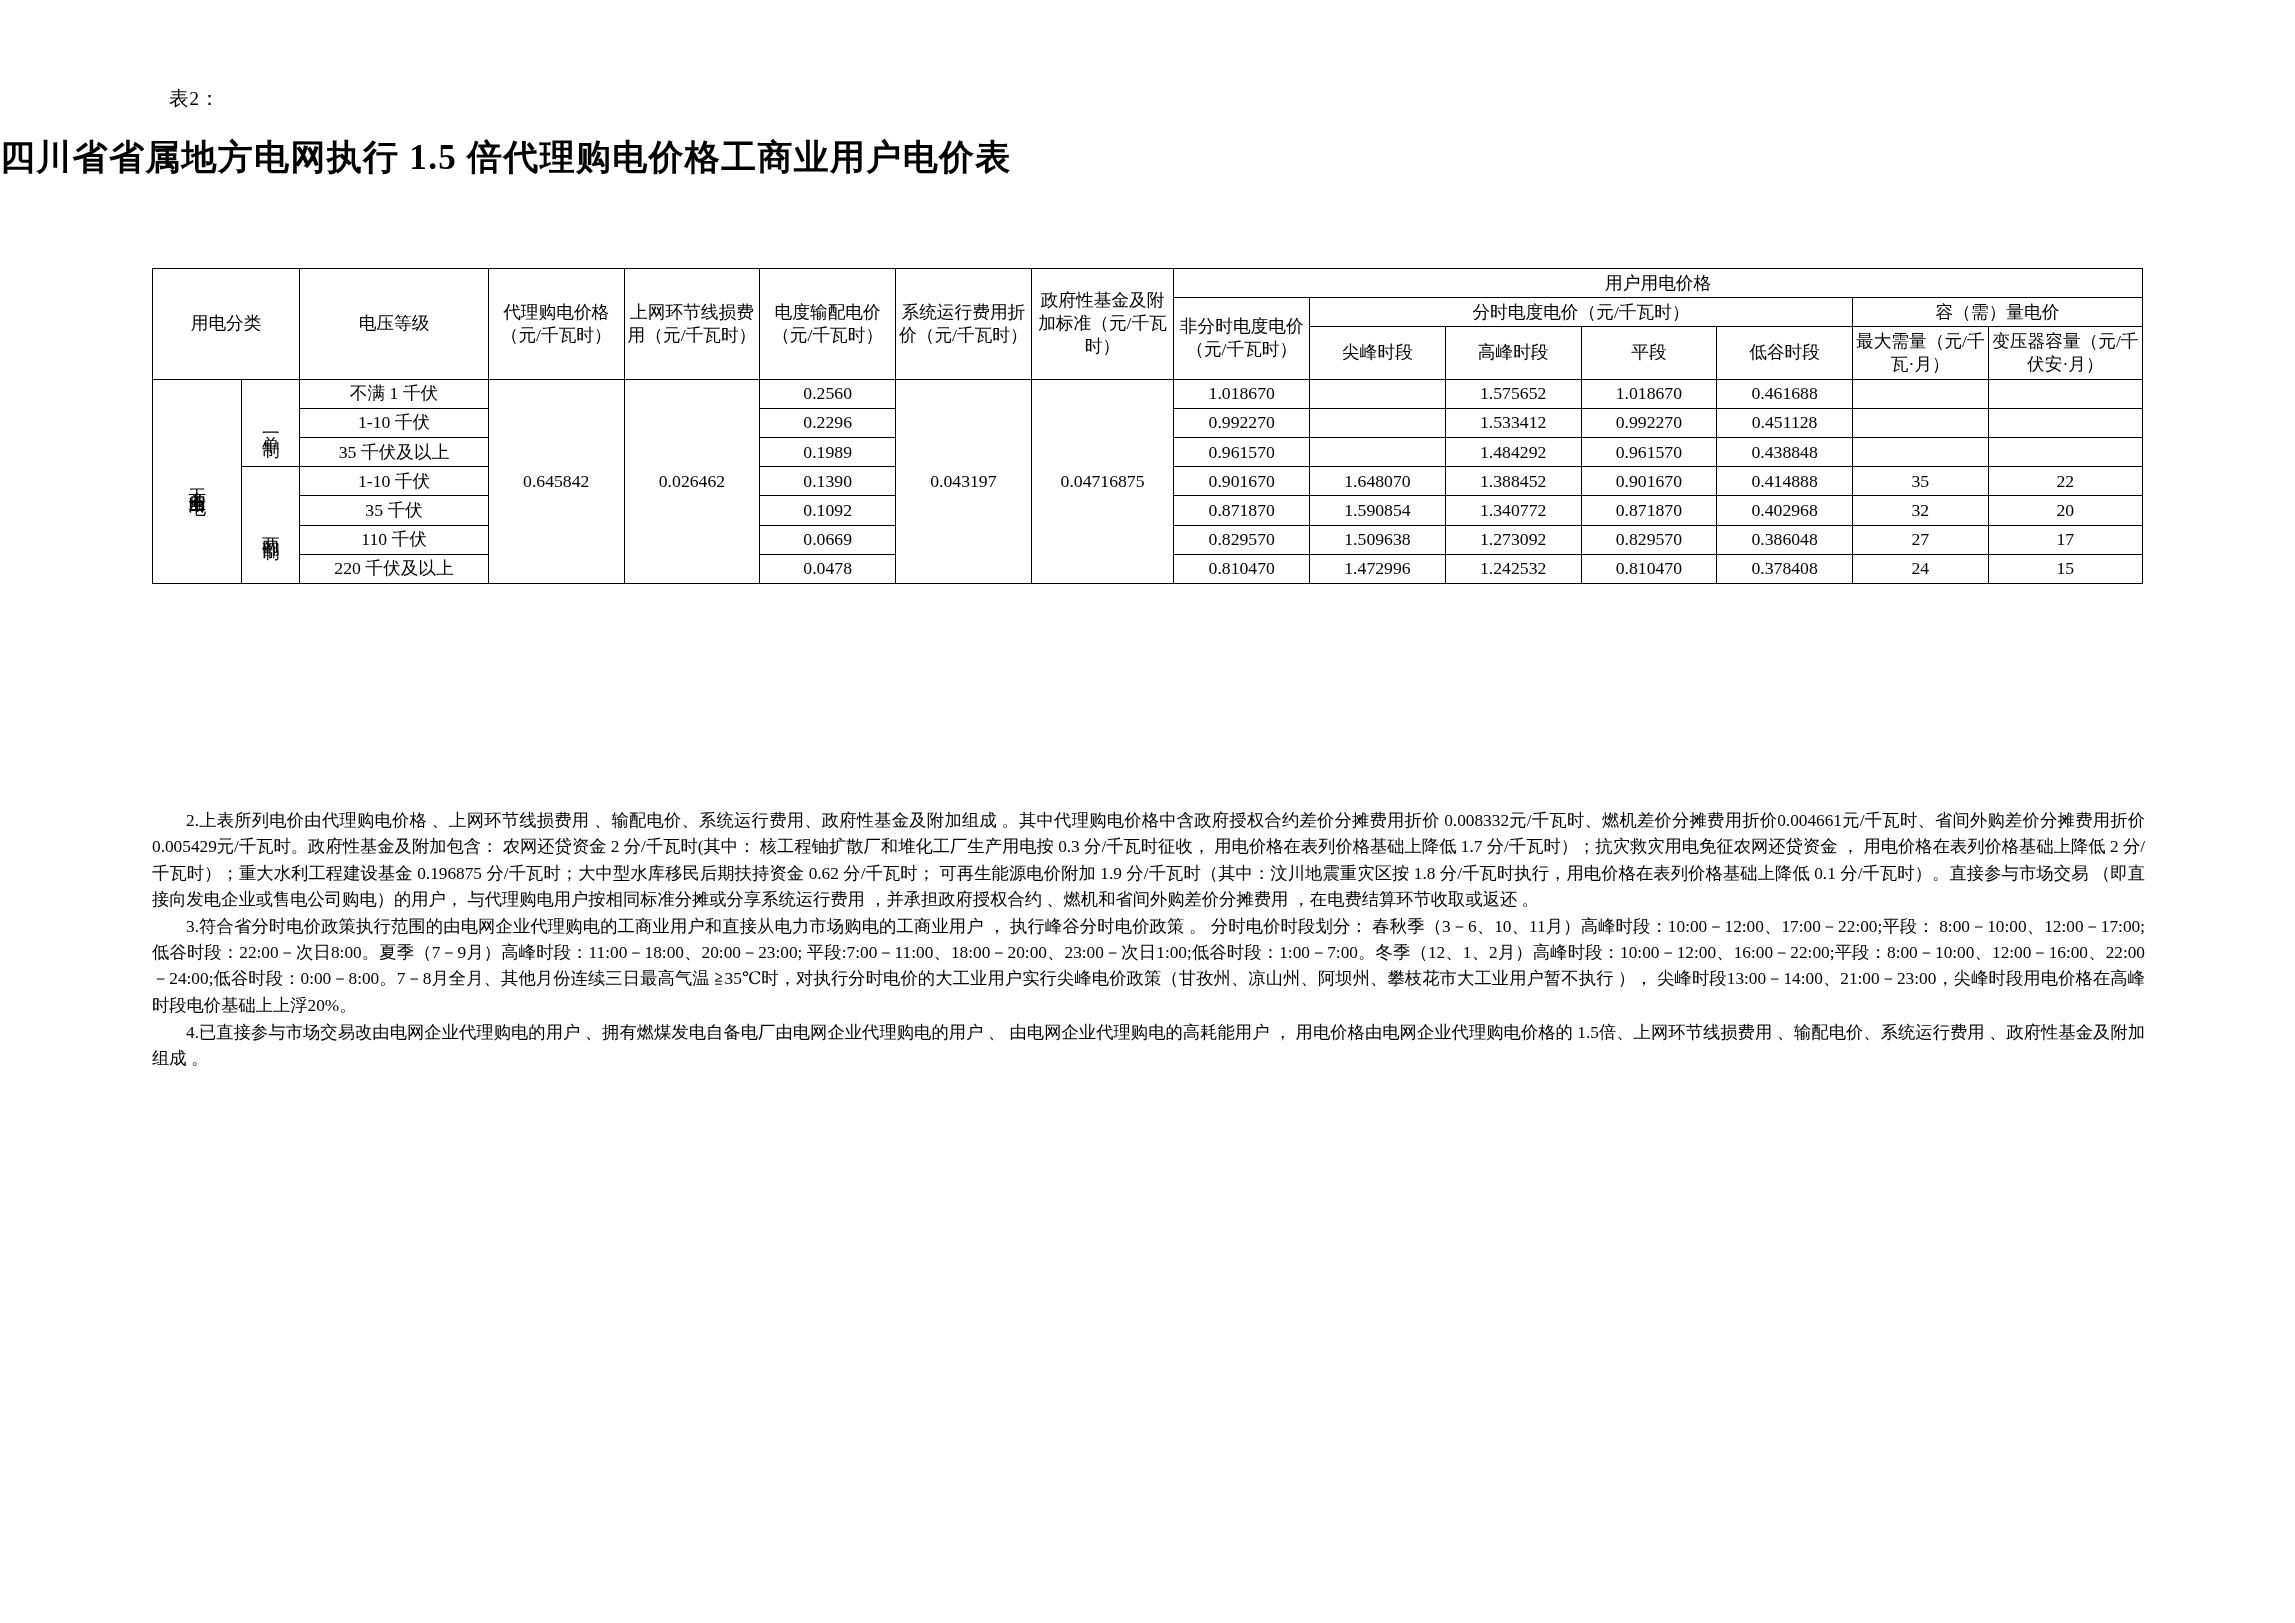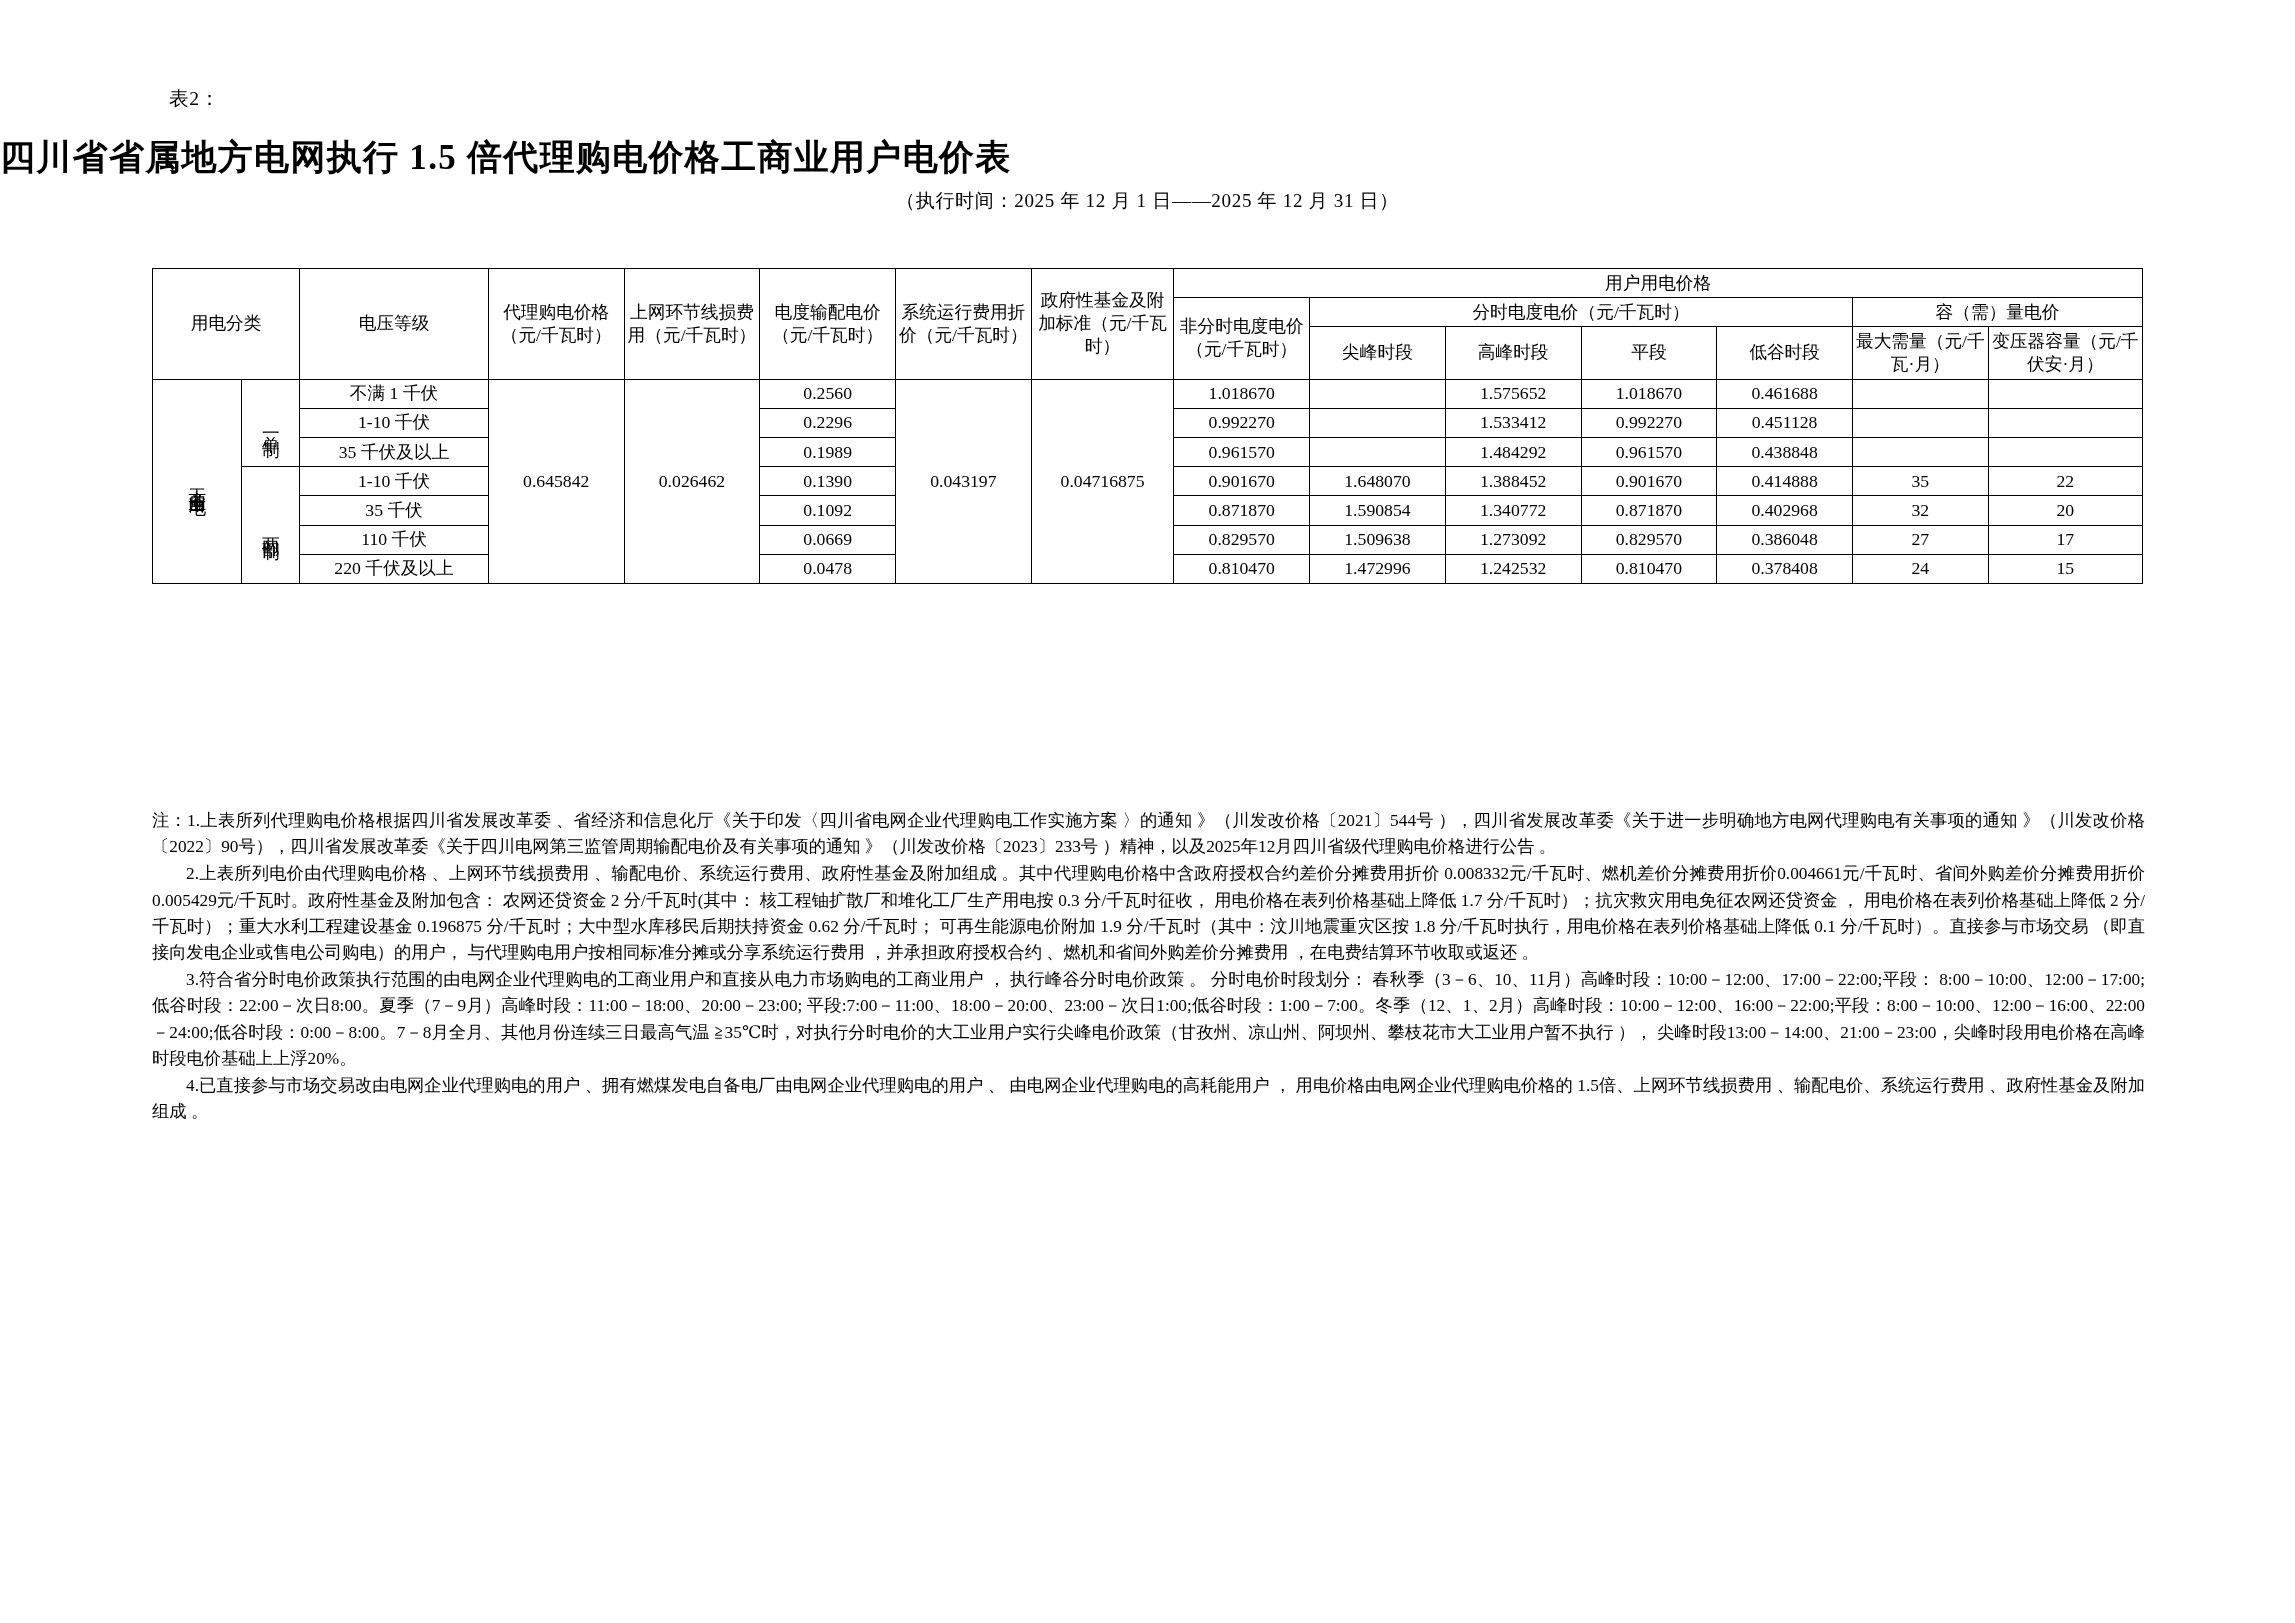--- a/index.html
+++ b/index.html
@@ -96,21 +96,20 @@
     text-indent: 0;
   }
 </style>
 </head>
 <body>
 
 <div class="page">
 
   <div class="tag">表2：</div>
   <div class="title">四川省省属地方电网执行 1.5 倍代理购电价格工商业用户电价表</div>
-  <div class="subtitle">（执行时间：2025 年 12 月 1 日——2025 年 12 月 31 日）</div>
 
   <table class="main">
     <colgroup>
       <col style="width:77px">
         <col style="width:51px">
         <col style="width:164px">
       <col style="width:118px">
         <col style="width:118px">
         <col style="width:118px">
       <col style="width:118px">
@@ -241,20 +240,19 @@
         <td class="num">1.242532</td>
         <td class="num">0.810470</td>
         <td class="num">0.378408</td>
         <td class="num">24</td>
         <td class="num">15</td>
       </tr>
     </tbody>
   </table>
 
   <div class="notes">
-    <p class="first">注：1.上表所列代理购电价格根据四川省发展改革委 、省经济和信息化厅《关于印发〈四川省电网企业代理购电工作实施方案 〉的通知 》（川发改价格〔2021〕544号 ），四川省发展改革委《关于进一步明确地方电网代理购电有关事项的通知 》（川发改价格〔2022〕90号），四川省发展改革委《关于四川电网第三监管周期输配电价及有关事项的通知 》（川发改价格〔2023〕233号 ）精神，以及2025年12月四川省级代理购电价格进行公告 。</p>
     <p>2.上表所列电价由代理购电价格 、上网环节线损费用 、输配电价、系统运行费用、政府性基金及附加组成 。其中代理购电价格中含政府授权合约差价分摊费用折价 0.008332元/千瓦时、燃机差价分摊费用折价0.004661元/千瓦时、省间外购差价分摊费用折价 0.005429元/千瓦时。政府性基金及附加包含：  农网还贷资金 2 分/千瓦时(其中：  核工程铀扩散厂和堆化工厂生产用电按 0.3 分/千瓦时征收， 用电价格在表列价格基础上降低 1.7 分/千瓦时）；抗灾救灾用电免征农网还贷资金 ， 用电价格在表列价格基础上降低 2 分/千瓦时）；重大水利工程建设基金 0.196875 分/千瓦时；大中型水库移民后期扶持资金 0.62 分/千瓦时； 可再生能源电价附加 1.9 分/千瓦时（其中：汶川地震重灾区按 1.8 分/千瓦时执行，用电价格在表列价格基础上降低 0.1 分/千瓦时）。直接参与市场交易 （即直接向发电企业或售电公司购电）的用户， 与代理购电用户按相同标准分摊或分享系统运行费用 ，并承担政府授权合约 、燃机和省间外购差价分摊费用 ，在电费结算环节收取或返还 。</p>
     <p>3.符合省分时电价政策执行范围的由电网企业代理购电的工商业用户和直接从电力市场购电的工商业用户 ， 执行峰谷分时电价政策 。 分时电价时段划分：  春秋季（3－6、10、11月）高峰时段：10:00－12:00、17:00－22:00;平段：  8:00－10:00、12:00－17:00;低谷时段：22:00－次日8:00。夏季（7－9月）高峰时段：11:00－18:00、20:00－23:00; 平段:7:00－11:00、18:00－20:00、23:00－次日1:00;低谷时段：1:00－7:00。冬季（12、1、2月）高峰时段：10:00－12:00、16:00－22:00;平段：8:00－10:00、12:00－16:00、22:00－24:00;低谷时段：0:00－8:00。7－8月全月、其他月份连续三日最高气温 ≧35℃时，对执行分时电价的大工业用户实行尖峰电价政策（甘孜州、凉山州、阿坝州、攀枝花市大工业用户暂不执行 ）， 尖峰时段13:00－14:00、21:00－23:00，尖峰时段用电价格在高峰时段电价基础上上浮20%。</p>
     <p>4.已直接参与市场交易改由电网企业代理购电的用户 、拥有燃煤发电自备电厂由电网企业代理购电的用户 、 由电网企业代理购电的高耗能用户 ， 用电价格由电网企业代理购电价格的 1.5倍、上网环节线损费用 、输配电价、系统运行费用 、政府性基金及附加组成 。</p>
   </div>
 
 </div>
 
 
 </body></html>

